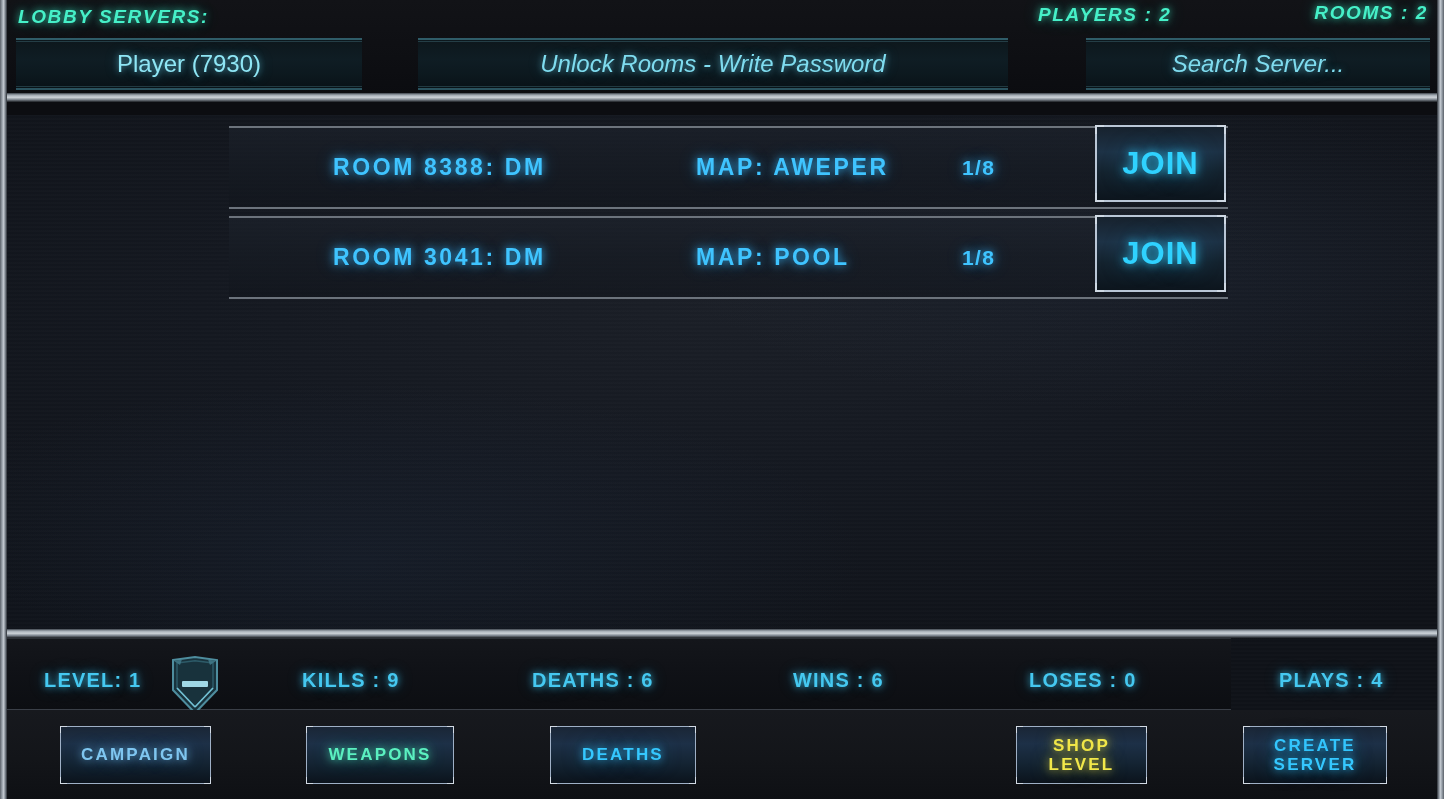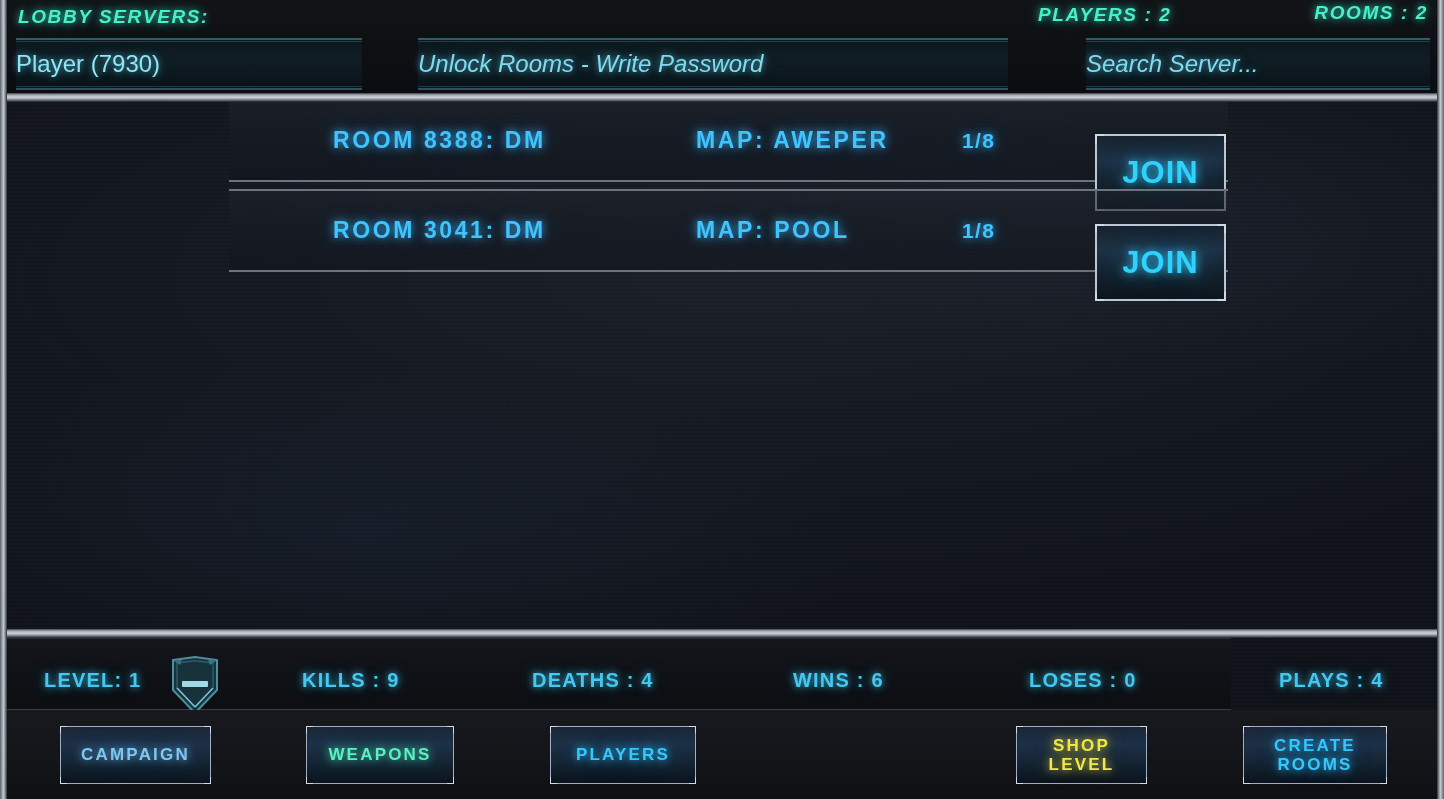--- a/index.html
+++ b/index.html
@@ -80,21 +80,21 @@
 
   .field {
     position: absolute;
     height: 52px;
     background: linear-gradient(to bottom,
       #0d171c 0%, #0f1d24 40%, #0c181e 75%, #091217 100%);
     border-top: 2px solid #2f5c68;
     border-bottom: 2px solid #2a525e;
     display: flex;
     align-items: center;
-    justify-content: flex-start;
+    justify-content: center;
     cursor: text;
   }
   .field::before, .field::after {
     content: "";
     position: absolute;
     left: 0; right: 0;
     height: 1px;
     background: rgba(120,200,220,.22);
   }
   .field::before { top: 1px; }
@@ -122,21 +122,21 @@
     width: 1444px;
     height: 9px;
     background: linear-gradient(to bottom,
       #3b4149 0%, #9fa7b0 22%, #cdd3d9 48%, #848c95 72%, #1b1e22 100%);
     z-index: 25;
   }
 
   
   .main {
     position: absolute;
-    top: 88px; left: 0;
+    top: 115px; left: 0;
     width: 1444px;
     height: 637px;
     background:
       radial-gradient(ellipse 80% 60% at 50% 30%, #1b1f27 0%, #141820 45%, #0f1218 100%);
     overflow: hidden;
     z-index: 10;
   }
   .main::after {
     content: "";
     position: absolute;
@@ -206,21 +206,20 @@
     top: -3px;
     width: 131px;
     height: 77px;
     background: linear-gradient(to bottom,
       #17222e 0%, #1d3246 34%, #14232f 62%, #0c151d 100%);
     border: 2px solid #b9c6d6;
     display: flex;
     align-items: center;
     justify-content: center;
     cursor: pointer;
-    margin-top: 36px;
   }
   .join-btn .join-label {
     font-size: 31px;
     font-weight: bold;
     letter-spacing: 1px;
     color: #2fd2ff;
     text-shadow: 0 0 10px rgba(50,210,255,.9), 0 0 22px rgba(35,165,225,.55);
   }
   .join-btn .corner {
     position: absolute;
@@ -411,21 +410,21 @@
         <path d="M9 7 L27 4.8 L45 7 L45 32 L27 51 L9 32 Z" fill="none" stroke="#2d5b68" stroke-width="1.5"></path>
         <rect x="14" y="25" width="26" height="6" rx="1" fill="#9fd8e6"></rect>
         <path d="M6 5 L14 3.5 L12 9 Z" fill="#3f7786" opacity=".9"></path>
         <path d="M48 5 L40 3.5 L42 9 Z" fill="#3f7786" opacity=".9"></path>
         <path d="M27 51 L9 32" fill="none" stroke="#7fd4e8" stroke-width="1.6" opacity=".85"></path>
         <path d="M27 51 L45 32" fill="none" stroke="#7fd4e8" stroke-width="1.6" opacity=".85"></path>
       </svg>
     </span>
 
     <span class="stat st-kills">KILLS : 9</span>
-    <span class="stat st-deaths">DEATHS : 4</span>
+    <span class="stat st-deaths">DEATHS : 6</span>
     <span class="stat st-wins">WINS : 6</span>
     <span class="stat st-loses">LOSES : 0</span>
     <span class="stat st-plays">PLAYS : 4</span>
   </div>
 
   <div class="nav-bar">
 
     <div class="nav-btn nb-campaign">
       <span class="corner c-tl"></span>
       <span class="corner c-tr"></span>
@@ -440,40 +439,40 @@
       <span class="corner c-bl"></span>
       <span class="corner c-br"></span>
       <span class="nav-label glow-green">WEAPONS</span>
     </div>
 
     <div class="nav-btn nb-servers">
       <span class="corner c-tl"></span>
       <span class="corner c-tr"></span>
       <span class="corner c-bl"></span>
       <span class="corner c-br"></span>
-      <span class="nav-label glow-cyan">PLAYERS</span>
+      <span class="nav-label glow-cyan">DEATHS</span>
     </div>
 
 
     <div class="nav-btn nb-shop">
       <span class="corner c-tl"></span>
       <span class="corner c-tr"></span>
       <span class="corner c-bl"></span>
       <span class="corner c-br"></span>
       <span class="nav-label glow-yellow">SHOP
 LEVEL</span>
     </div>
 
     <div class="nav-btn nb-create">
       <span class="corner c-tl"></span>
       <span class="corner c-tr"></span>
       <span class="corner c-bl"></span>
       <span class="corner c-br"></span>
       <span class="nav-label glow-cyan">CREATE
-ROOMS</span>
+SERVER</span>
     </div>
 
   </div>
 
   <div class="edge-left"></div>
   <div class="edge-right"></div>
 
 </div>
 
 </body></html>

